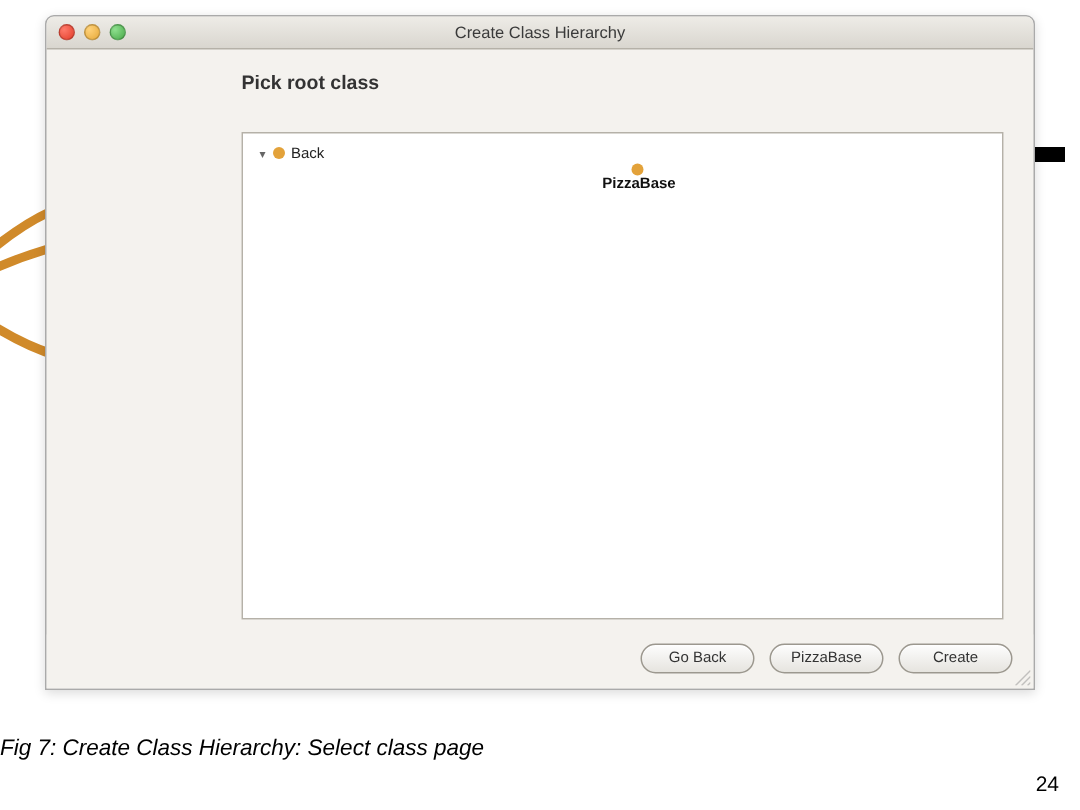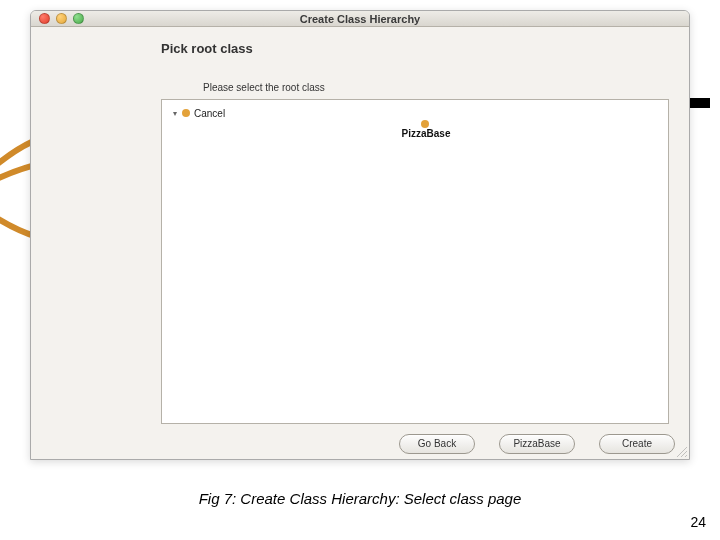--- a/index.html
+++ b/index.html
@@ -76,21 +76,21 @@
     }
     .tl.red { background: radial-gradient(circle at 30% 30%, #ff7b6b, #e33e2b); }
     .tl.yellow { background: radial-gradient(circle at 30% 30%, #ffd27a, #e6a93a); }
     .tl.green { background: radial-gradient(circle at 30% 30%, #8fe08f, #4aaa4a); }
     .titlebar-title {
       position: absolute;
       left: 0;
       right: 0;
       text-align: center;
       font-size: 11px;
-      font-weight: bold;
+      font-weight: normal;
       color: #3a3a3a;
       pointer-events: none;
     }
     .content {
       flex: 1;
       padding: 14px 20px 8px 130px;
       position: relative;
     }
     .heading {
       font-size: 13px;
@@ -140,21 +140,21 @@
     .sel {
       color: #111;
       font-weight: bold;
       flex-direction: column;
     }
     .button-row {
       height: 36px;
       display: flex;
       justify-content: flex-end;
       align-items: center;
-      gap: 24px;
+      gap: 10px;
       padding: 0 14px 4px 0;
       background: #f4f2ee;
     }
     .mac-btn {
       min-width: 76px;
       height: 20px;
       border-radius: 10px;
       background: linear-gradient(#fdfdfd, #e6e4df);
       border: 1px solid #9c988f;
       font-size: 10px;
@@ -171,21 +171,21 @@
       bottom: 2px;
       width: 12px;
       height: 12px;
       opacity: 0.4;
     }
     .caption {
       position: absolute;
       left: 0;
       width: 100%;
       top: 490px;
-      text-align: center;
+      text-align: left;
       font-family: Arial, sans-serif;
       font-style: italic;
       font-size: 15px;
       color: #000;
     }
     .page-num {
       position: absolute;
       right: 14px;
       bottom: 10px;
       font-family: Arial, sans-serif;
@@ -213,26 +213,25 @@
     <div class="traffic-lights">
       <div class="tl red"></div>
       <div class="tl yellow"></div>
       <div class="tl green"></div>
     </div>
     <div class="titlebar-title">Create Class Hierarchy</div>
   </div>
 
   <div class="content">
     <div class="heading">Pick root class</div>
-    <div class="instruction">Please select the root class</div>
     <div class="tree-panel">
       <div class="tree-row indent0">
         <span class="expander">▾</span>
         <span class="dot"></span>
-        <span>Cancel</span>
+        <span>Back</span>
       </div>
       <div class="tree-row indent1 sel">
         <span class="dot"></span>
         <span>PizzaBase</span>
       </div>
     </div>
   </div>
 
   <div class="button-row">
     <div class="mac-btn">Go Back</div>

